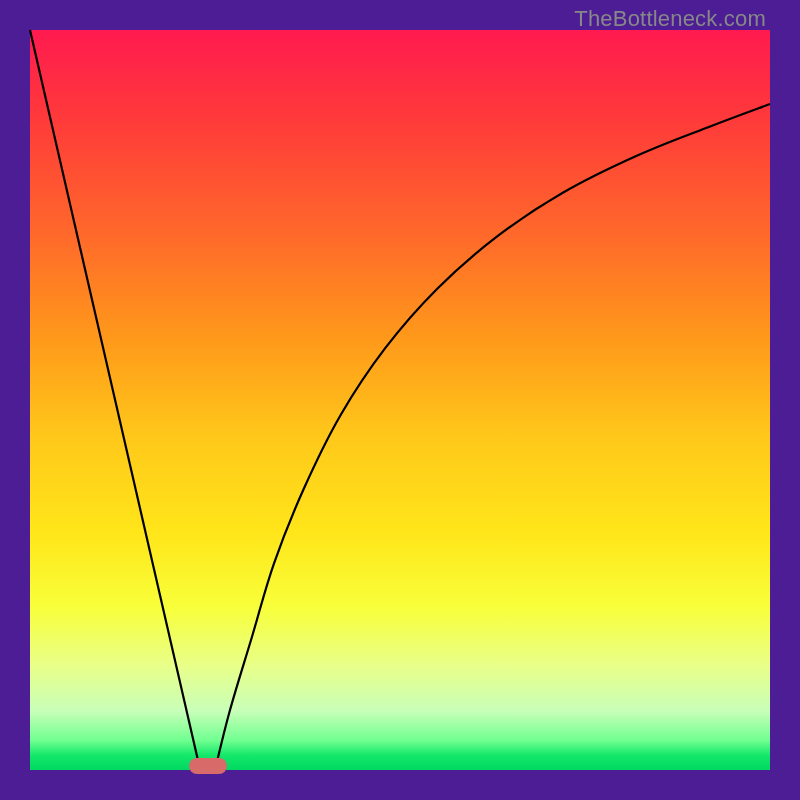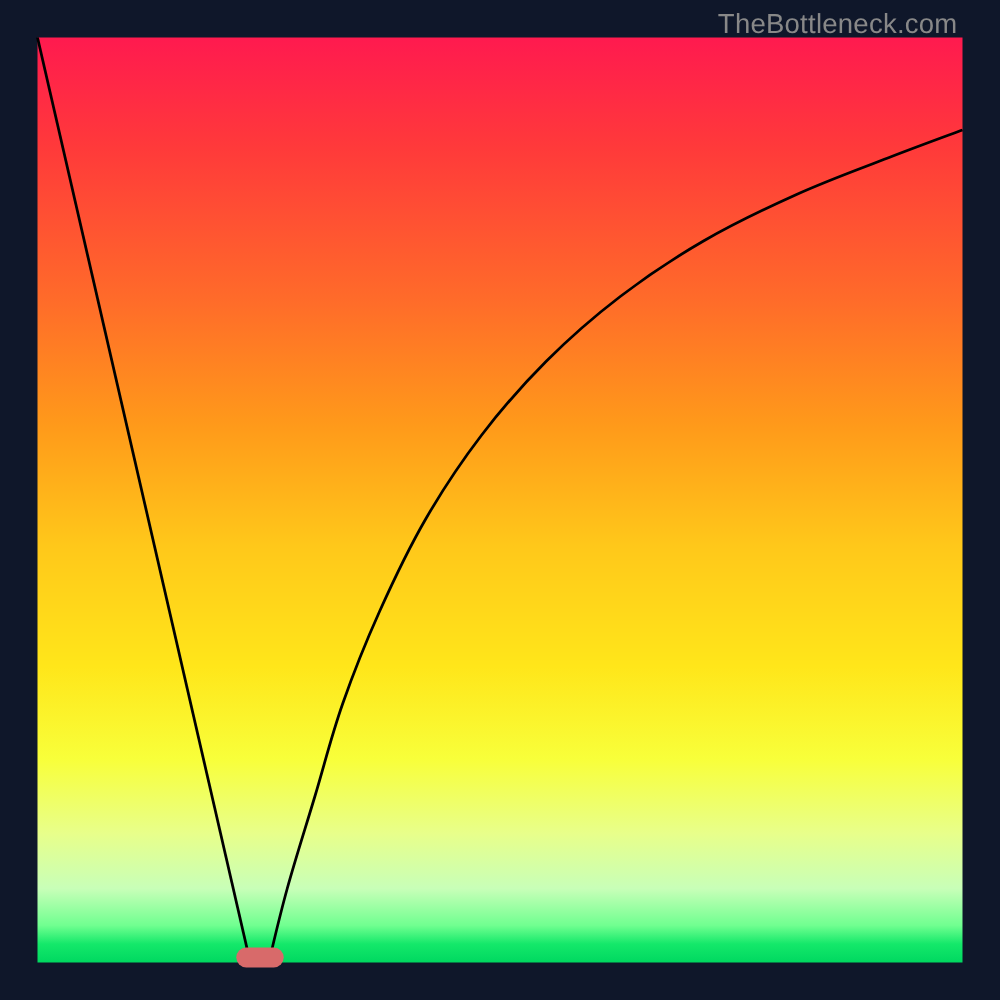--- a/index.html
+++ b/index.html
@@ -8,21 +8,21 @@
     width: 800px;
     height: 800px;
     overflow: hidden;
     background: #000;
     font-family: Arial, Helvetica, sans-serif;
   }
   .frame {
     position: relative;
     width: 800px;
     height: 800px;
-    background: #0f172a;
+    background: #4c1d95;
   }
   .plot-area {
     position: absolute;
     left: 30px;
     top: 30px;
     width: 740px;
     height: 740px;
     background: linear-gradient(to bottom,
       #ff1a4f 0%,
       #ff3a3a 12%,

